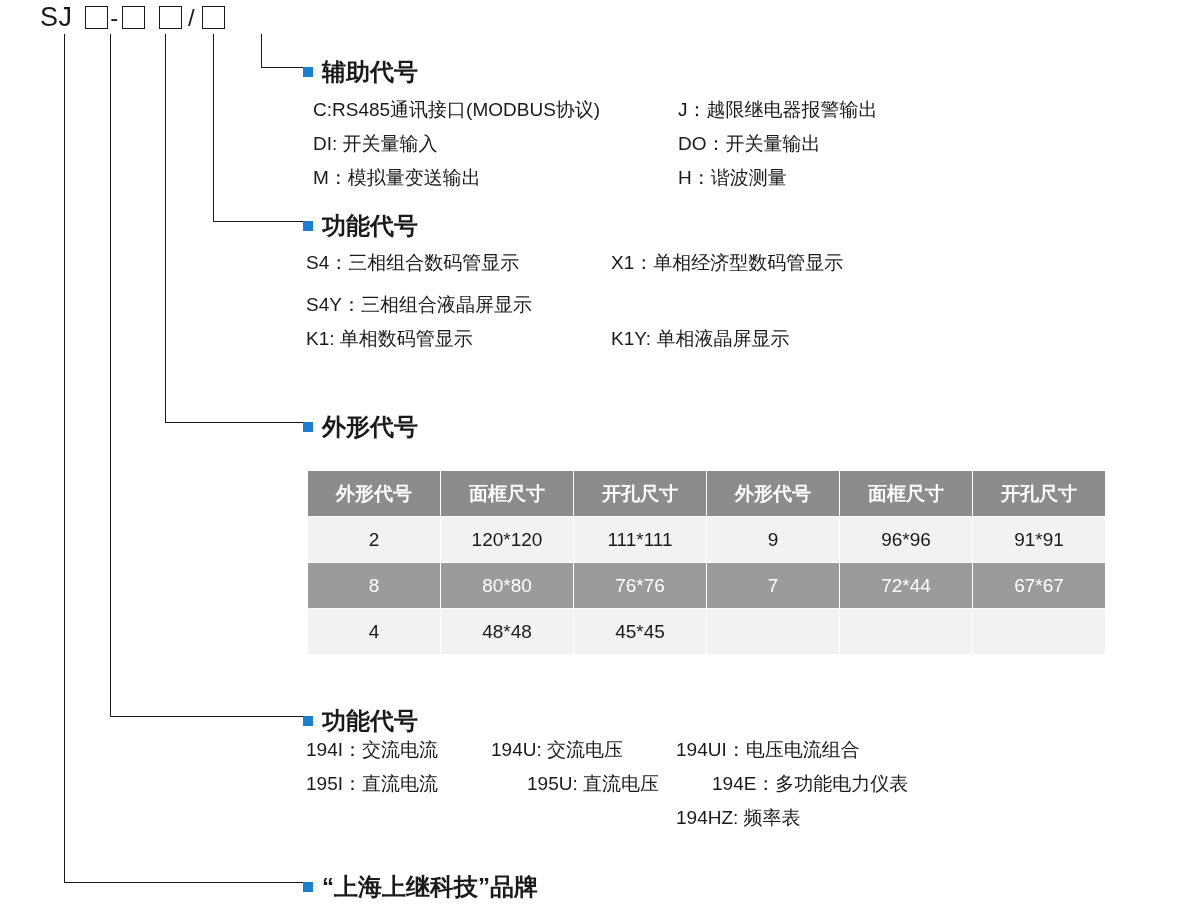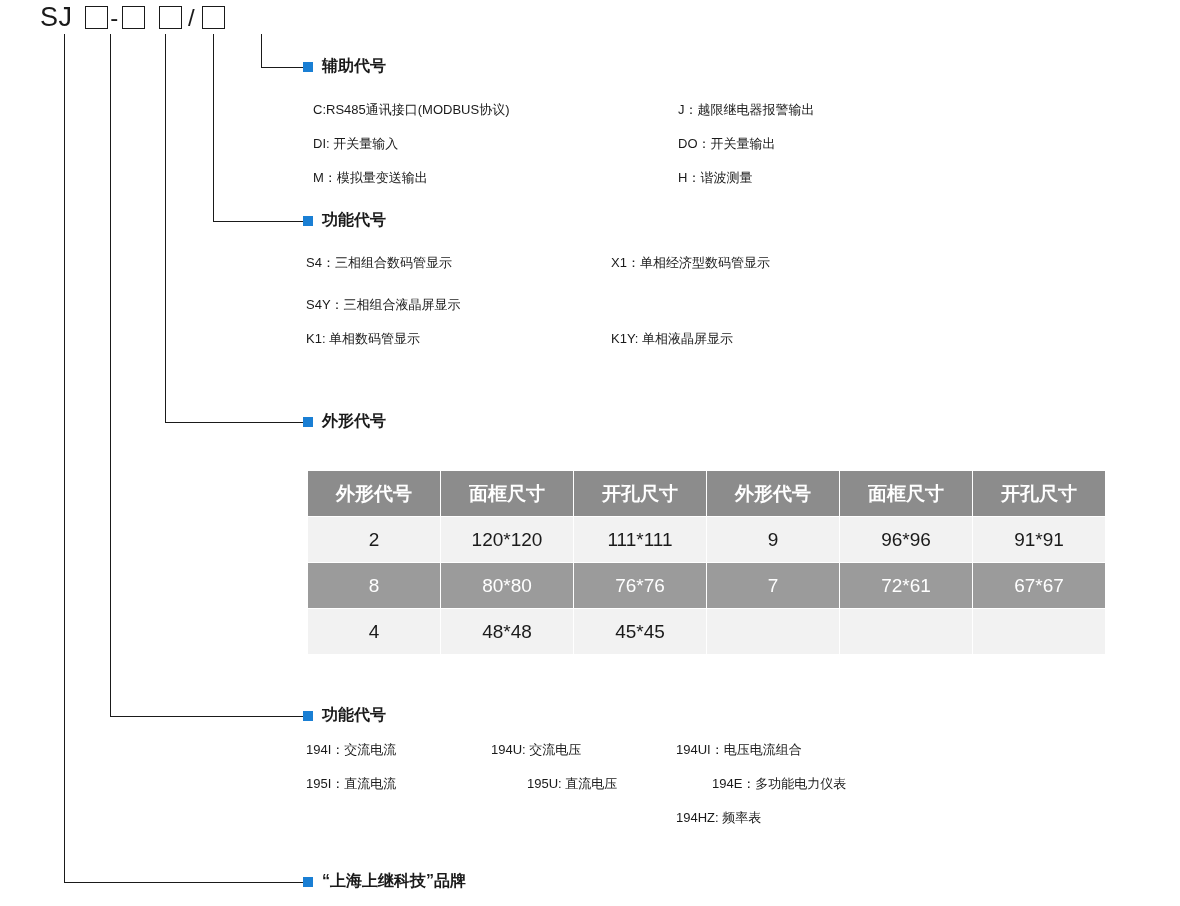--- a/index.html
+++ b/index.html
@@ -68,36 +68,36 @@
     position: absolute;
     height: 0;
     border-top: 1.4px solid #1a1a1a;
   }
 
   
   .section-head {
     position: absolute;
     display: flex;
     align-items: center;
-    font-size: 16px;
+    font-size: 24px;
     font-weight: bold;
     white-space: nowrap;
   }
   .bullet {
     width: 10px;
     height: 10px;
     background: #1a7fd4;
     display: inline-block;
     margin-right: 9px;
   }
 
   
   .opts {
     position: absolute;
-    font-size: 13px;
+    font-size: 19px;
     line-height: 34px;
     white-space: nowrap;
   }
   .opts .row {
     display: flex;
   }
   .opts .col {
     display: inline-block;
   }
 
@@ -230,21 +230,21 @@
         <td>111*111</td>
         <td>9</td>
         <td>96*96</td>
         <td>91*91</td>
       </tr>
       <tr class="dark">
         <td>8</td>
         <td>80*80</td>
         <td>76*76</td>
         <td>7</td>
-        <td>72*61</td>
+        <td>72*44</td>
         <td>67*67</td>
       </tr>
       <tr class="light">
         <td>4</td>
         <td>48*48</td>
         <td>45*45</td>
         <td class="empty"></td>
         <td class="empty"></td>
         <td class="empty"></td>
       </tr>

